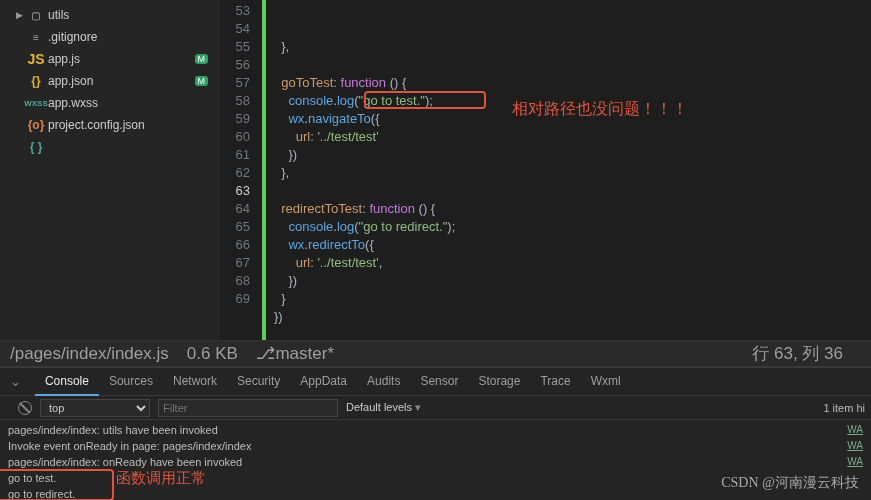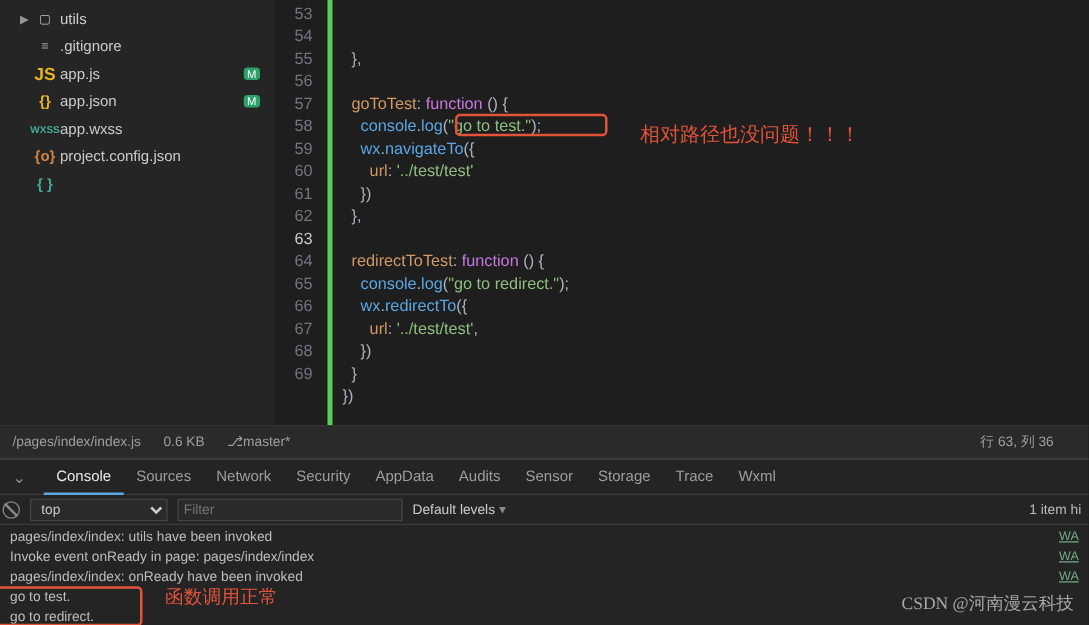--- a/index.html
+++ b/index.html
@@ -24,29 +24,29 @@
 .gutter .ln.curr { color:#ccc; }
 .code { flex:1; font-family:Consolas,monospace; font-size:13px; line-height:18px; padding-top:2px; padding-left:8px; white-space:pre; color:#ccc; position:relative; }
 .kw { color:#c778dd; }
 .fn { color:#5aa7e4; }
 .prop { color:#d19a66; }
 .str { color:#8fbf7f; }
 .pn { color:#abb2bf; }
 .cl { height:18px; }
 .highlight-box { position:absolute; border:2px solid #e2533a; border-radius:4px; }
 .ann { position:absolute; color:#e2533a; font-size:16px; font-family:"Microsoft YaHei",sans-serif; }
-.statusbar { height:26px; background:#2a2a2b; border-top:1px solid #333; display:flex; align-items:center; padding:0 10px; color:#9e9e9e; font-size:11px; }
+.statusbar { height:26px; background:#2a2a2b; border-top:1px solid #333; display:flex; align-items:center; padding:0 10px; color:#9e9e9e; font-size:17px; }
 .statusbar .sp { flex:1; }
 .statusbar .seg { margin-right:18px; display:inline-flex; align-items:center; }
 .devtools { height:134px; background:#242424; border-top:2px solid #3a3a3a; display:flex; flex-direction:column; position:relative; }
 .tabs { height:28px; display:flex; align-items:center; border-bottom:1px solid #3a3a3a; padding-left:10px; }
 .tabs .collapse { color:#888; margin-right:14px; font-size:13px; cursor:pointer; }
 .tabs .tab { padding:0 10px; color:#9e9e9e; height:28px; line-height:26px; cursor:pointer; font-size:12px; }
 .tabs .tab.active { color:#e8e8e8; border-bottom:2px solid #5aa7e4; }
-.console-toolbar { height:24px; display:flex; align-items:center; border-bottom:1px solid #3a3a3a; padding-left:2px; gap:8px; }
+.console-toolbar { height:24px; display:flex; align-items:center; border-bottom:1px solid #3a3a3a; padding-left:18px; gap:8px; }
 .console-toolbar .ico-ban { width:14px; height:14px; border:1.5px solid #888; border-radius:50%; position:relative; cursor:pointer; }
 .console-toolbar .ico-ban::after { content:""; position:absolute; width:14px; height:1.5px; background:#888; top:5px; left:-1px; transform:rotate(45deg); }
 .console-toolbar select, .console-toolbar input { background:#2a2a2a; border:1px solid #444; color:#ccc; height:18px; font-size:11px; padding:0 4px; }
 .console-toolbar .ctx { width:110px; }
 .console-toolbar .filter { width:180px; }
 .console-toolbar .levels { color:#ccc; font-size:11px; }
 .console-toolbar .levels::after { content:" ▾"; color:#888; }
 .console-toolbar .rspace { flex:1; }
 .console-toolbar .hidden-msg { color:#bbb; font-size:11px; margin-right:6px; }
 .console-body { flex:1; font-family:Consolas,monospace; font-size:11px; line-height:16px; padding:2px 8px; color:#bdbdbd; overflow:hidden; position:relative; }
@@ -171,17 +171,17 @@
       </div>
       <div class="row">
         <span class="msg">go to test.</span>
         <span class="src"></span>
       </div>
       <div class="row">
         <span class="msg">go to redirect.</span>
         <span class="src"></span>
       </div>
       <div class="highlight-box" style="top:49px;left:-4px;width:118px;height:32px;"></div>
-    <div class="ann" style="top:50px;left:132px;font-size:15px;">函数调用正常</div>
+    <div class="ann" style="top:50px;left:116px;font-size:15px;">函数调用正常</div>
   </div>
 </div>
 
 <div class="watermark">CSDN @河南漫云科技</div>
 
 </body></html>

